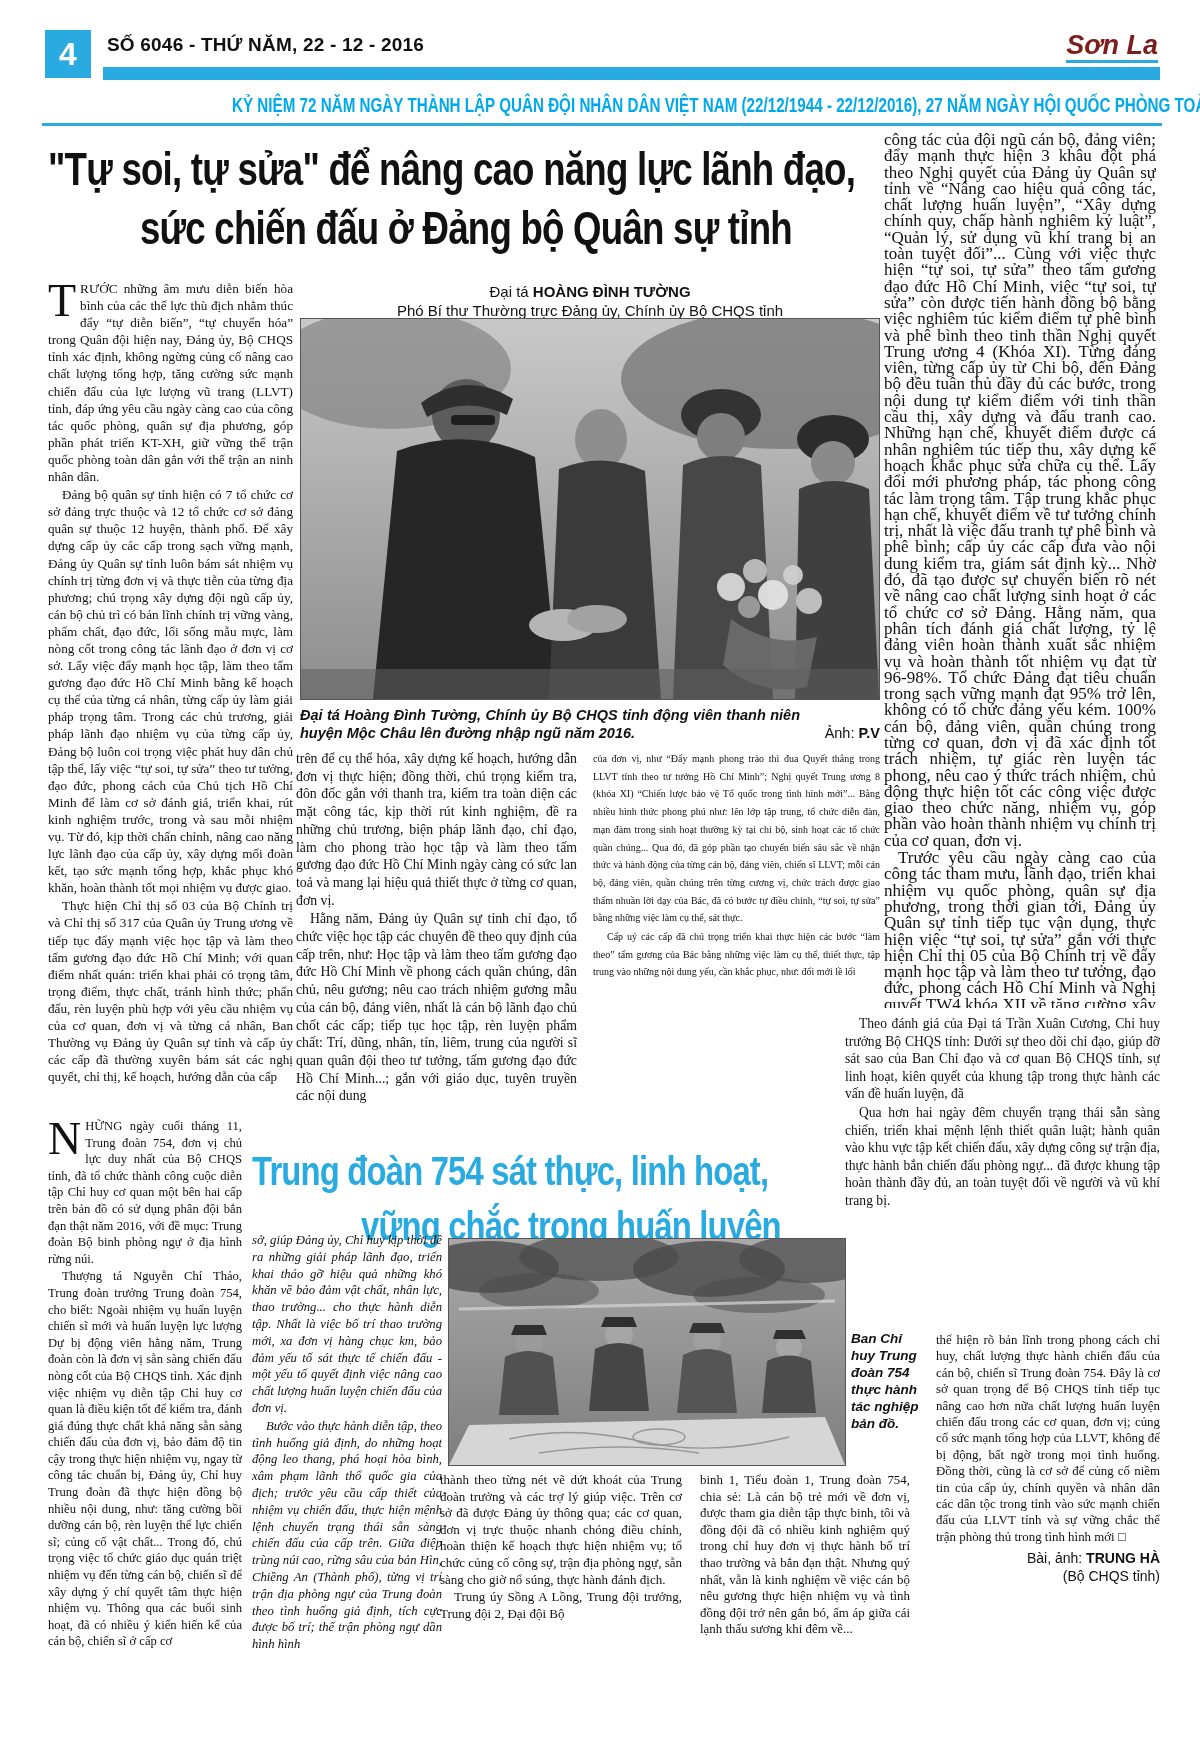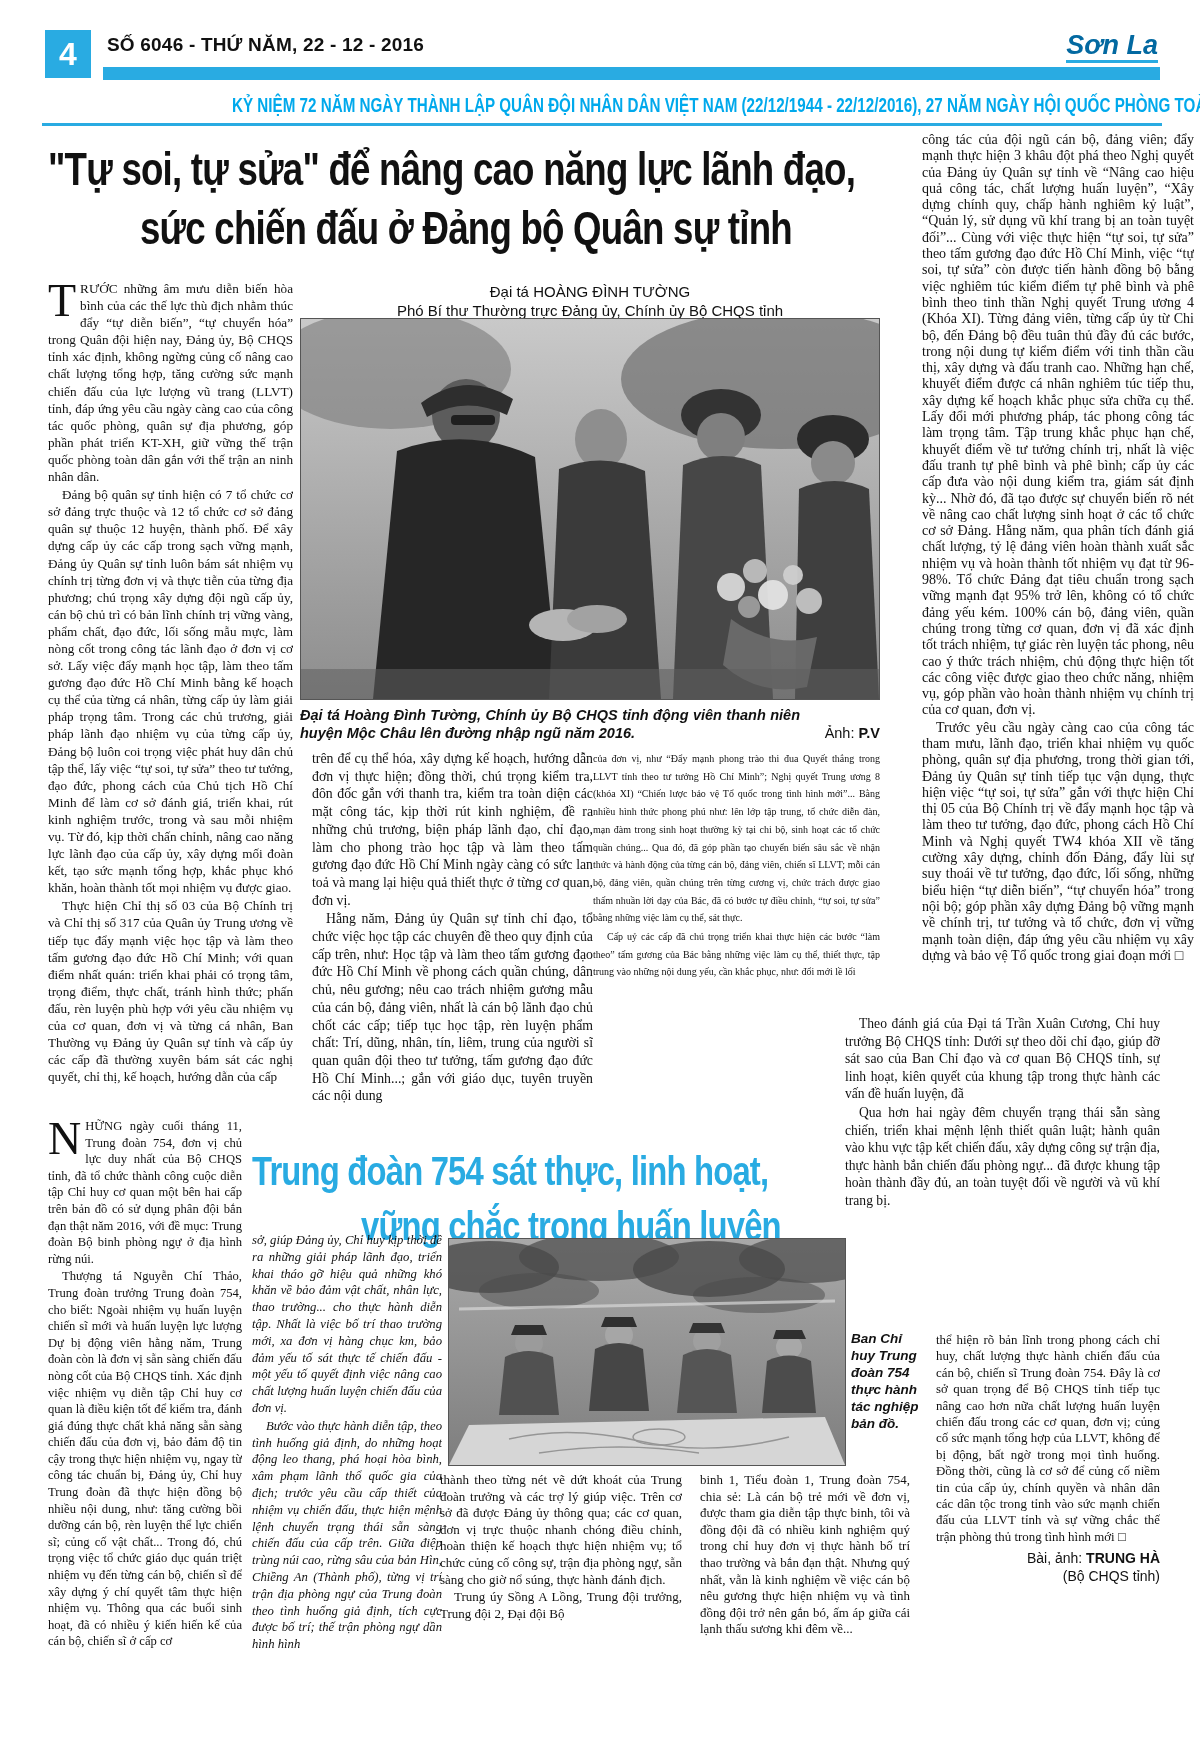--- a/index.html
+++ b/index.html
@@ -6,21 +6,21 @@
   .page{position:relative;width:1200px;height:1753px;background:#fff;overflow:hidden;
         font-family:"Liberation Serif",serif;color:#111;}
   
   .header{position:absolute;top:30px;left:45px;width:1115px;height:50px;}
   .pagenum{position:absolute;left:0;top:0;width:46px;height:48px;background:#29abe2;color:#fff;
            font-family:"Liberation Sans",sans-serif;font-weight:bold;font-size:32px;
            display:flex;align-items:center;justify-content:center;}
   .edition{position:absolute;left:62px;top:4px;font-family:"Liberation Sans",sans-serif;
            font-weight:bold;font-size:19px;letter-spacing:.2px;}
   .masthead{position:absolute;right:2px;top:0px;font-family:"Liberation Sans",sans-serif;
-            font-weight:bold;font-style:italic;font-size:27px;color:#0369a1;
+            font-weight:bold;font-style:italic;font-size:27px;color:#7f1d1d;
             border-bottom:3px solid #29abe2;line-height:30px;}
   .headbar{position:absolute;left:58px;right:0;bottom:0;height:13px;background:#29abe2;}
   
   .banner{position:absolute;top:94px;left:42px;width:1120px;text-align:center;
           border-bottom:3px solid #29abe2;padding-bottom:6px;}
   .banner span{display:inline-block;white-space:nowrap;transform:scaleX(.76);transform-origin:center;
           font-family:"Liberation Sans",sans-serif;font-weight:bold;font-size:20px;color:#00a9ec;}
   
   .hl1{position:absolute;top:140px;left:48px;width:810px;}
   .hl1 .l1{display:inline-block;white-space:nowrap;transform:scaleX(.78);transform-origin:left;
@@ -29,27 +29,27 @@
   .hl1 .l2wrap{text-align:left;}
   .hl1 .l2{display:inline-block;white-space:nowrap;transform:scaleX(.78);transform-origin:center;
            font-family:"Liberation Sans",sans-serif;font-weight:bold;font-size:47px;
            letter-spacing:-1px;line-height:60px;}
   
   .col{position:absolute;text-align:justify;overflow:hidden;}
   .col p{margin:0 0 1px 0;text-indent:14px;}
   .col p.cont{text-indent:0;}
   .dropcap{float:left;font-size:46px;line-height:37px;padding:2px 4px 0 0;font-weight:normal;}
   .c-a1-1{top:280px;left:48px;width:245px;height:824px;font-size:13.2px;line-height:17.1px;}
-  .c-a1-A{top:750px;left:312px;width:281px;height:354px;font-size:13.8px;line-height:17.7px;font-family:Liberation Serif, serif;}
+  .c-a1-A{top:750px;left:296px;width:281px;height:354px;font-size:13.8px;line-height:17.7px;font-family:Liberation Serif, serif;}
   .c-a1-B{top:750px;left:593px;width:287px;height:354px;font-size:10px;line-height:17.7px;}
-  .c-a1-4{top:132px;left:922px;width:272px;height:876px;font-size:14px;line-height:16.3px;}
+  .c-a1-4{top:132px;left:884px;width:272px;height:876px;font-size:17px;line-height:16.3px;}
   
   .byline1{position:absolute;top:282px;left:300px;width:580px;text-align:center;
            font-family:"Liberation Sans",sans-serif;font-size:15px;line-height:19px;}
-  .byline1 .nm{font-weight:normal;}
+  .byline1 .nm{font-weight:bold;}
   .photo{position:absolute;border:1px solid #555;background:#9a9a9a;overflow:hidden;}
   .photo svg{display:block;}
   .photo1{top:318px;left:300px;width:578px;height:380px;}
   .cap1{position:absolute;top:706px;left:300px;width:580px;display:flex;
         font-family:"Liberation Sans",sans-serif;font-size:14.5px;line-height:18px;}
   .cap1 .captext{flex:1;font-weight:bold;font-style:italic;text-align:justify;}
   .cap1 .capcredit{width:80px;text-align:right;align-self:flex-end;}
   .cap1 .capcredit b{font-weight:bold;}
   
   .hl2{position:absolute;top:1144px;left:252px;width:575px;}

